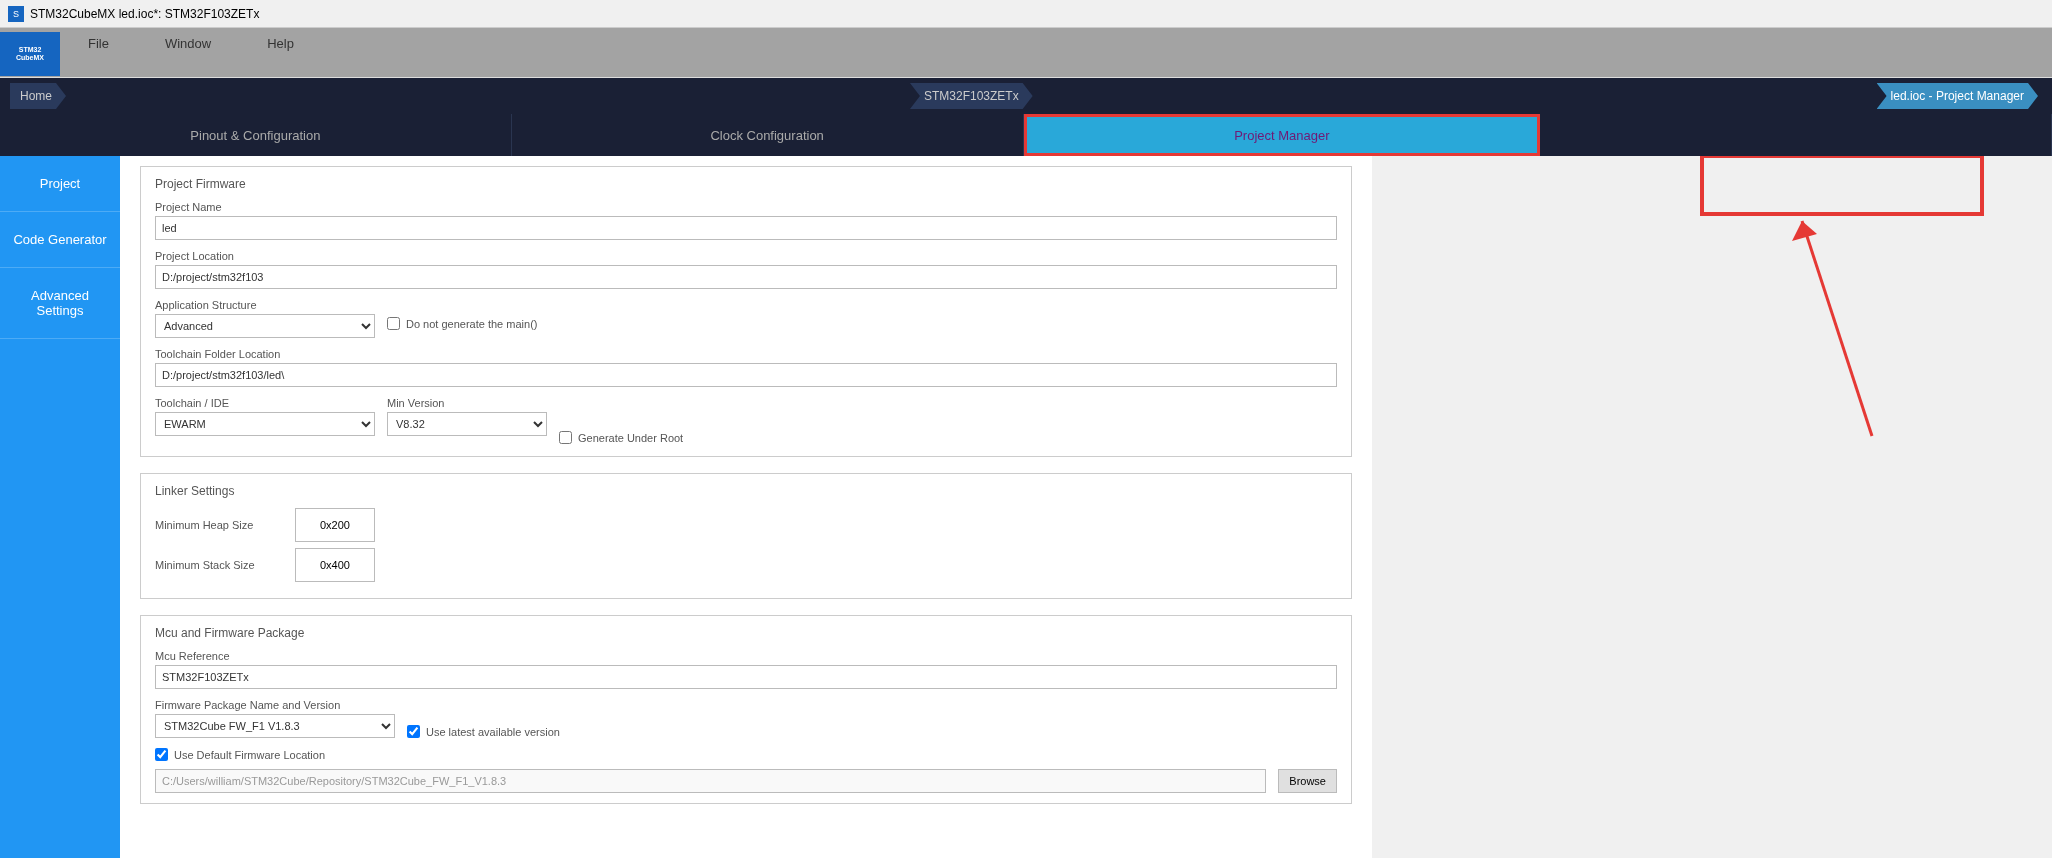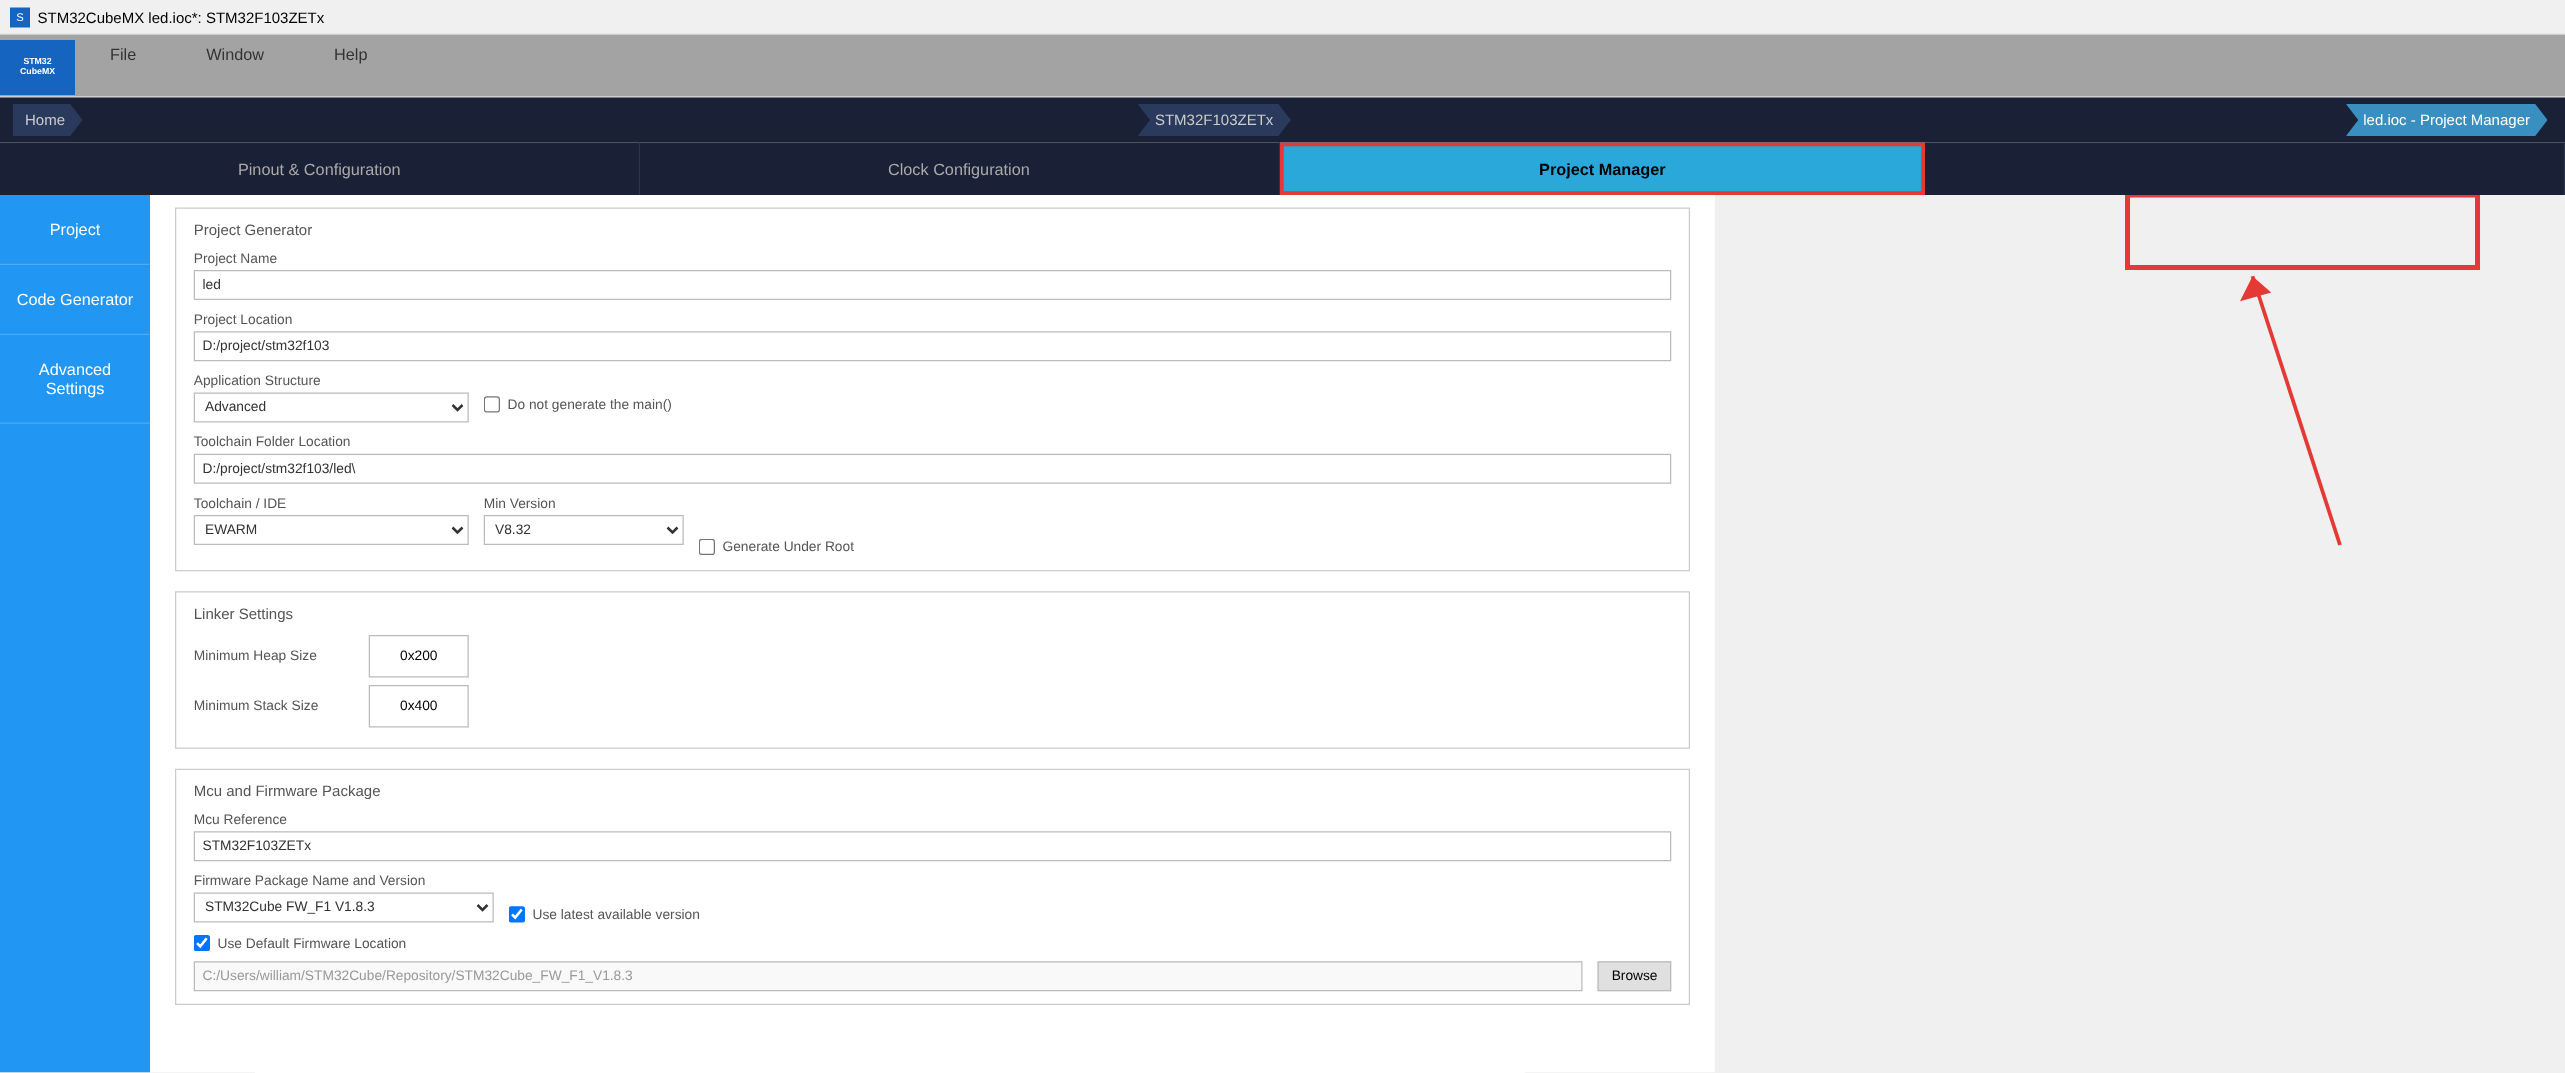--- a/index.html
+++ b/index.html
@@ -81,22 +81,22 @@
       display: flex;
       align-items: center;
       justify-content: center;
       color: #aaa;
       font-size: 13px;
       cursor: pointer;
       border-right: 1px solid #2a3550;
     }
     .tab.active {
       background: #29a8d9;
-      color: #000000;
-      font-weight: bold;
+      color: #701a75;
+      font-weight: normal;
     }
     .tab-highlight {
       border: 3px solid #e53935;
     }
 
     
     .main-layout {
       display: flex;
       min-height: calc(858px - 156px);
     }
@@ -264,21 +264,21 @@
 
   <div class="sidebar">
     <div class="sidebar-item">Project</div>
     <div class="sidebar-item">Code Generator</div>
     <div class="sidebar-item">Advanced Settings</div>
   </div>
 
   <div class="content">
 
     <div class="section">
-      <div class="section-title">Project Generator</div>
+      <div class="section-title">Project Firmware</div>
 
       <div class="field-group">
         <label class="field-label">Project Name</label>
         <input class="field-input" type="text" value="led" style="">
       </div>
 
       <div class="field-group">
         <label class="field-label">Project Location</label>
         <input class="field-input" type="text" value="D:/project/stm32f103" style="">
       </div>

